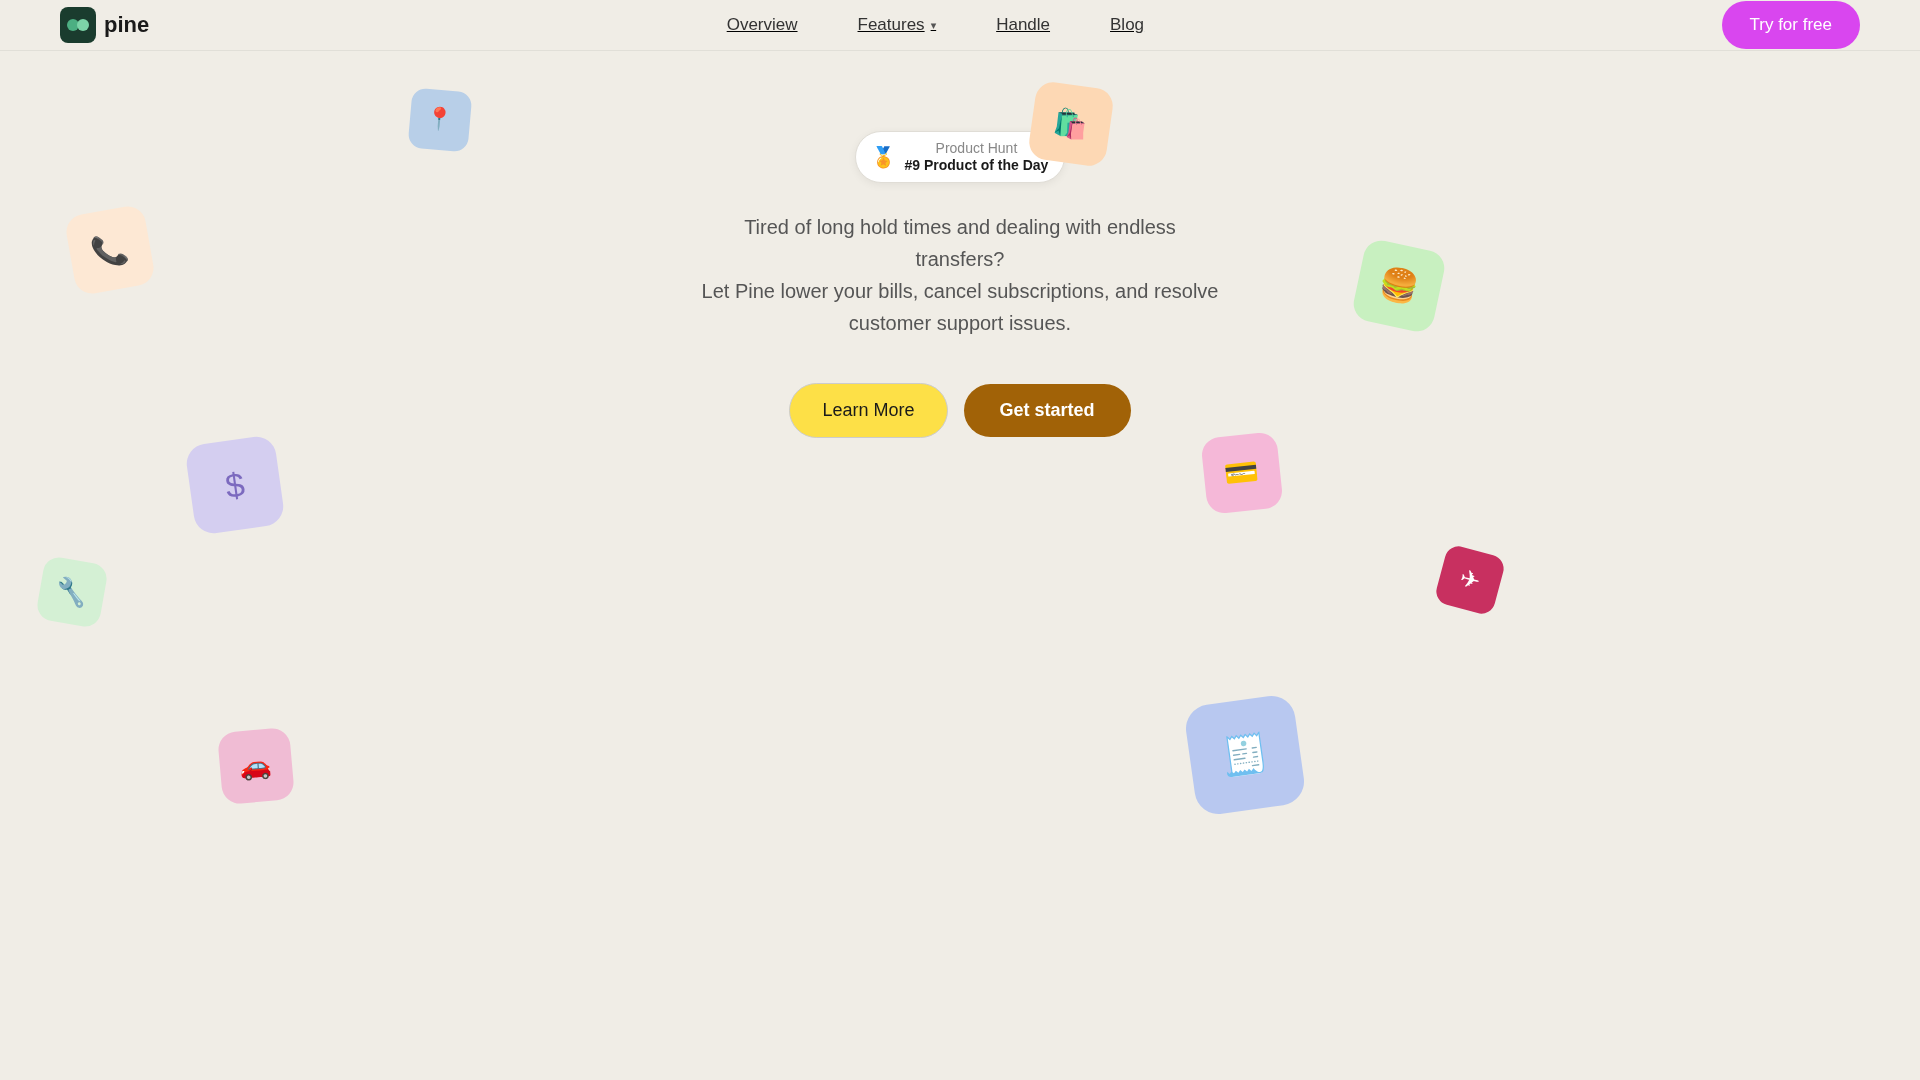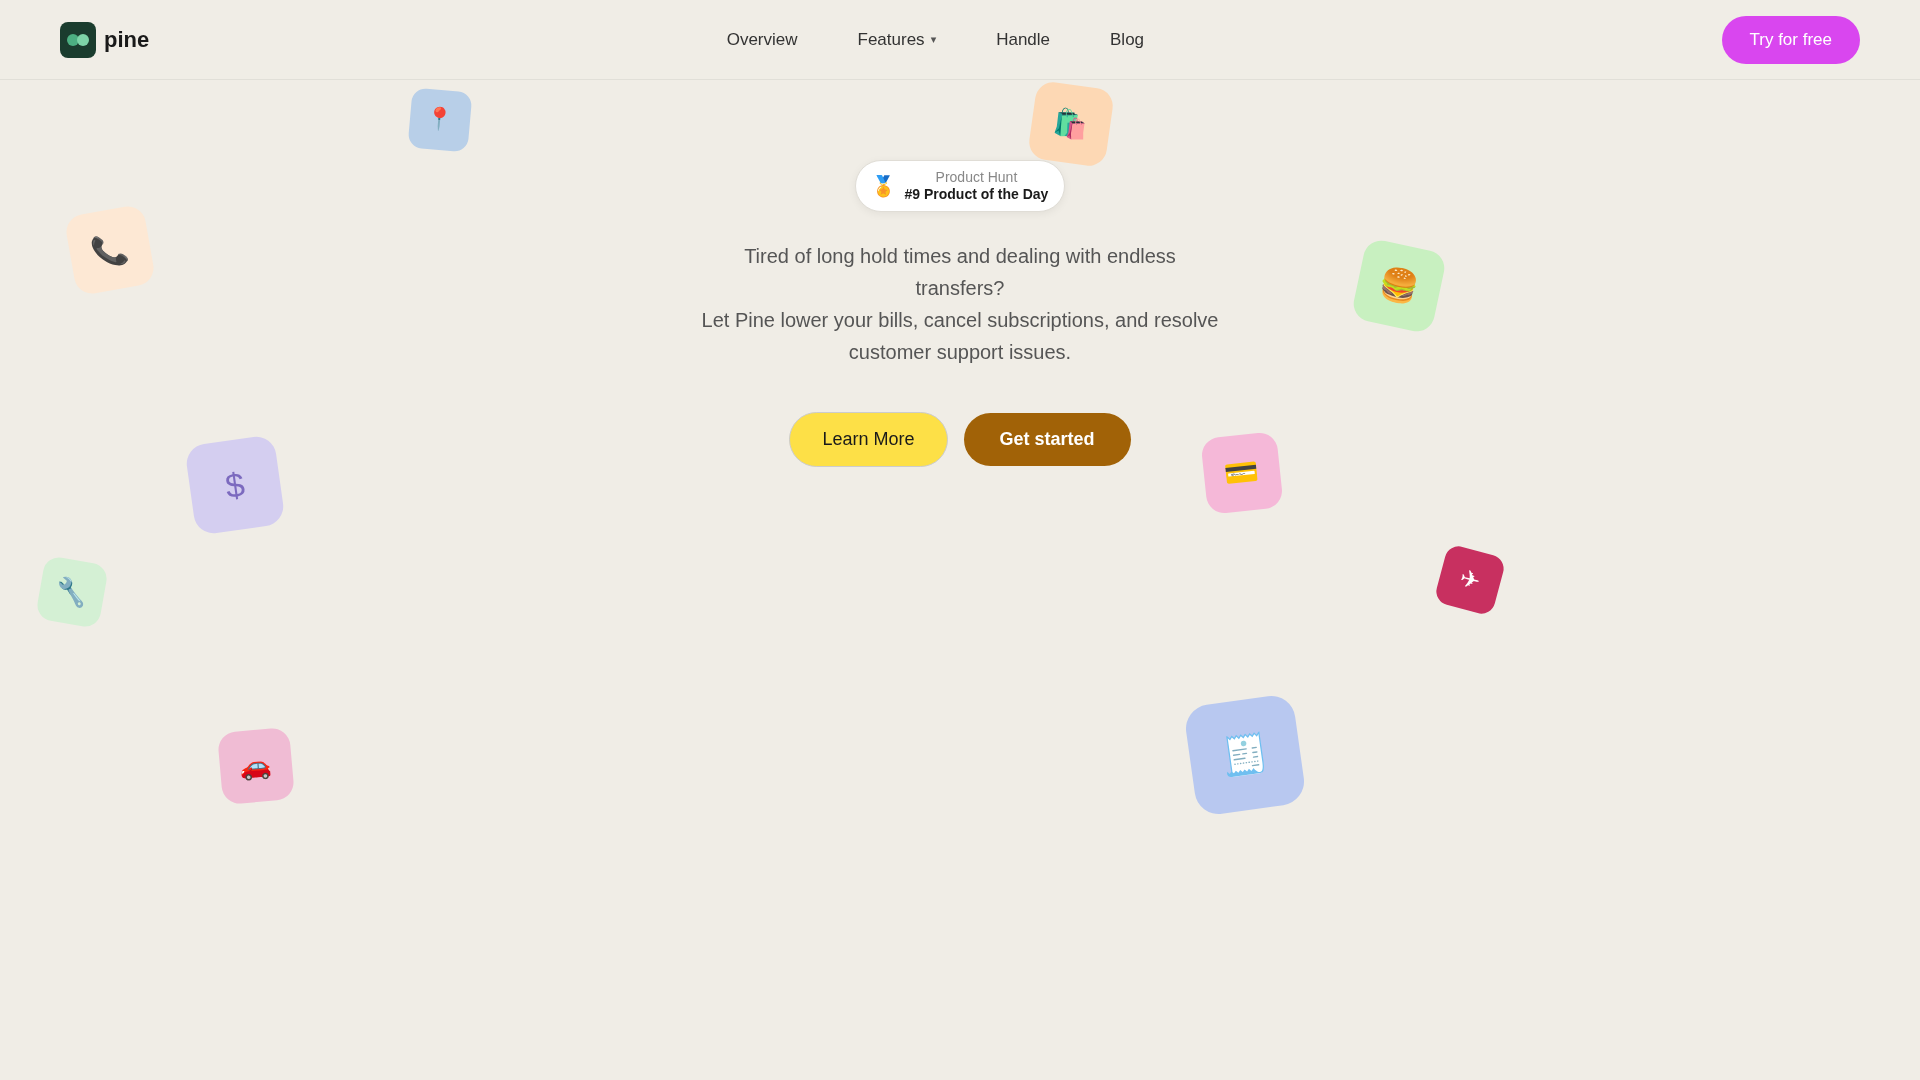--- a/index.html
+++ b/index.html
@@ -14,21 +14,21 @@
     }
 
     
     nav {
       position: relative;
       z-index: 10;
       display: flex;
       align-items: center;
       justify-content: space-between;
       padding: 11px 60px;
-      height: 80px;
+      height: 51px;
       background: #f0ede6;
       border-bottom: 1px solid rgba(0,0,0,0.06);
     }
 
     .logo {
       display: flex;
       align-items: center;
       gap: 8px;
       text-decoration: none;
     }
@@ -50,20 +50,21 @@
       font-size: 22px;
       font-weight: 600;
       color: #1a1a1a;
     }
 
     .nav-links {
       display: flex;
       align-items: flex-start;
       gap: 60px;
       list-style: none;
+      text-decoration: underline;
     }
 
     .nav-links a {
       text-decoration: none;
       color: #333;
       font-size: 17px;
       font-weight: 400;
     }
 
     .nav-features {

